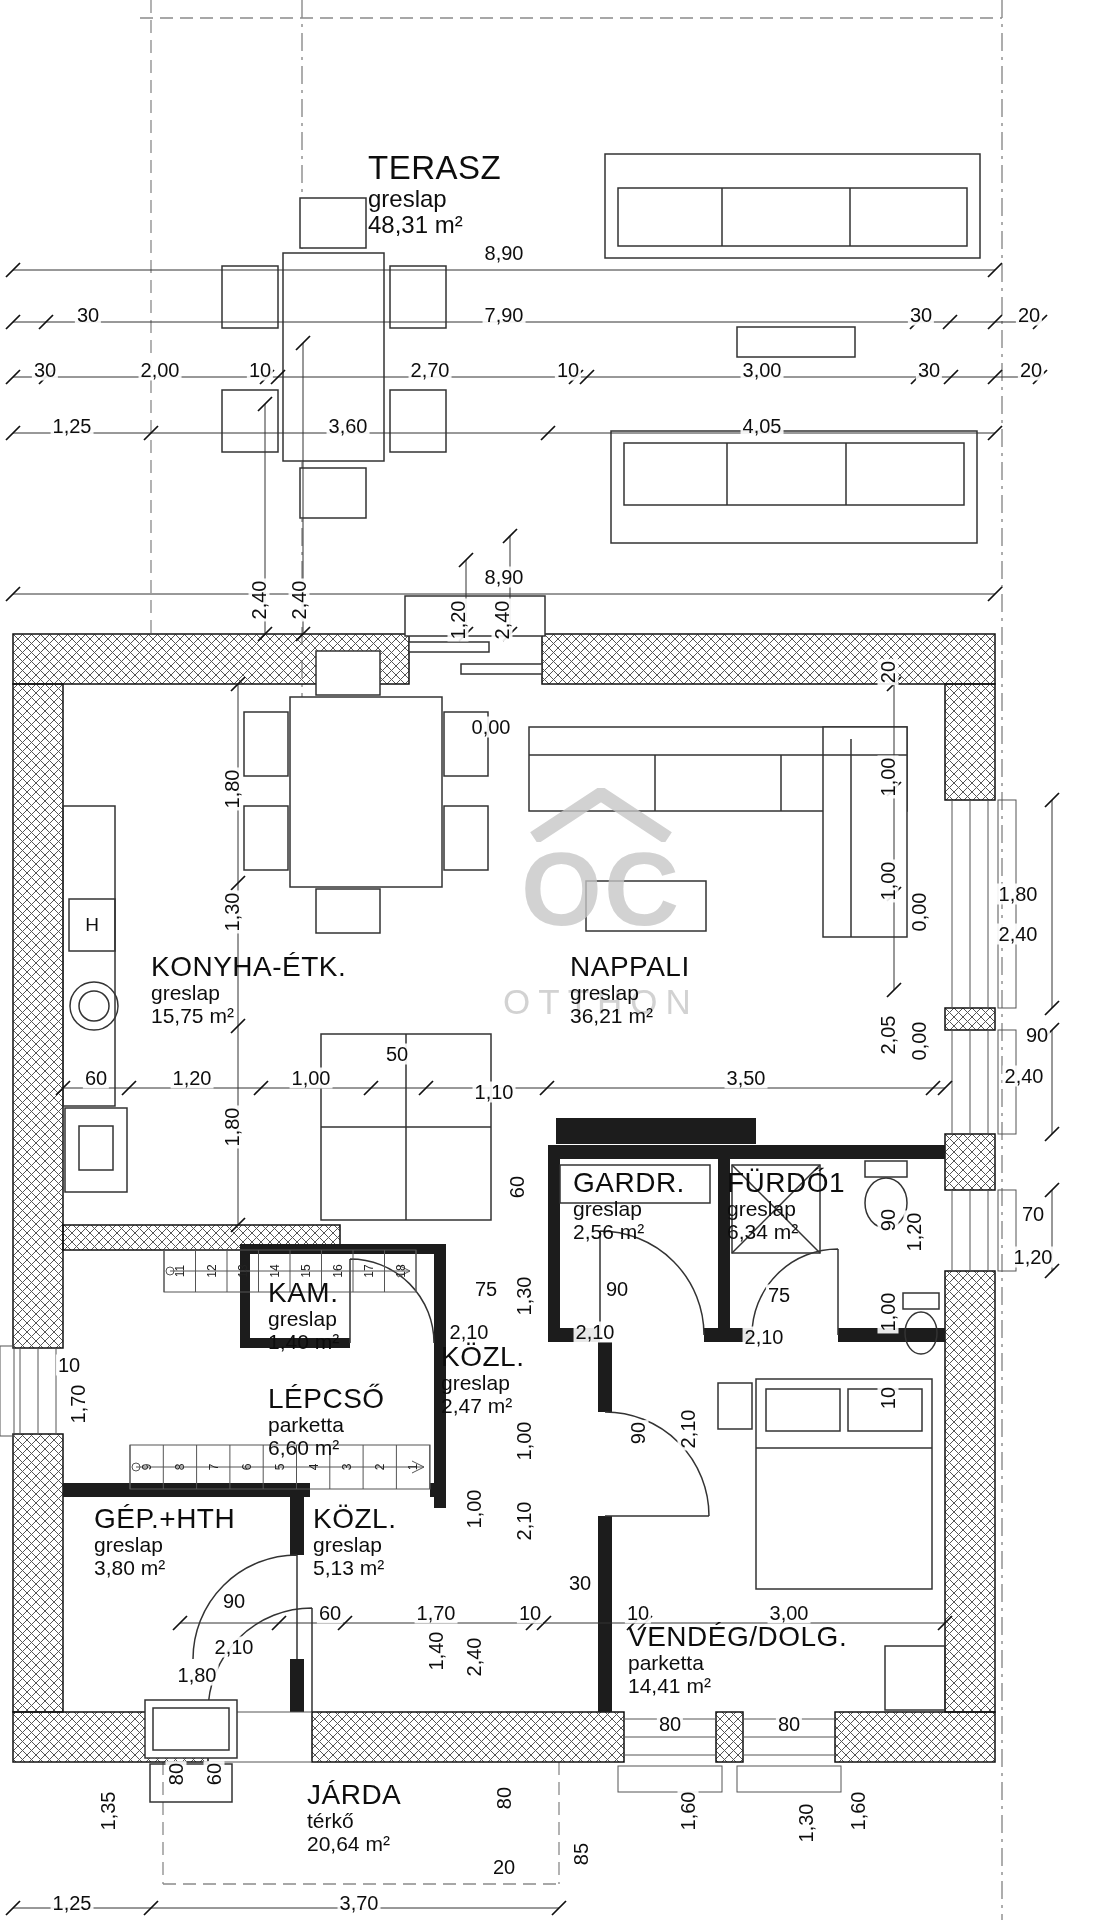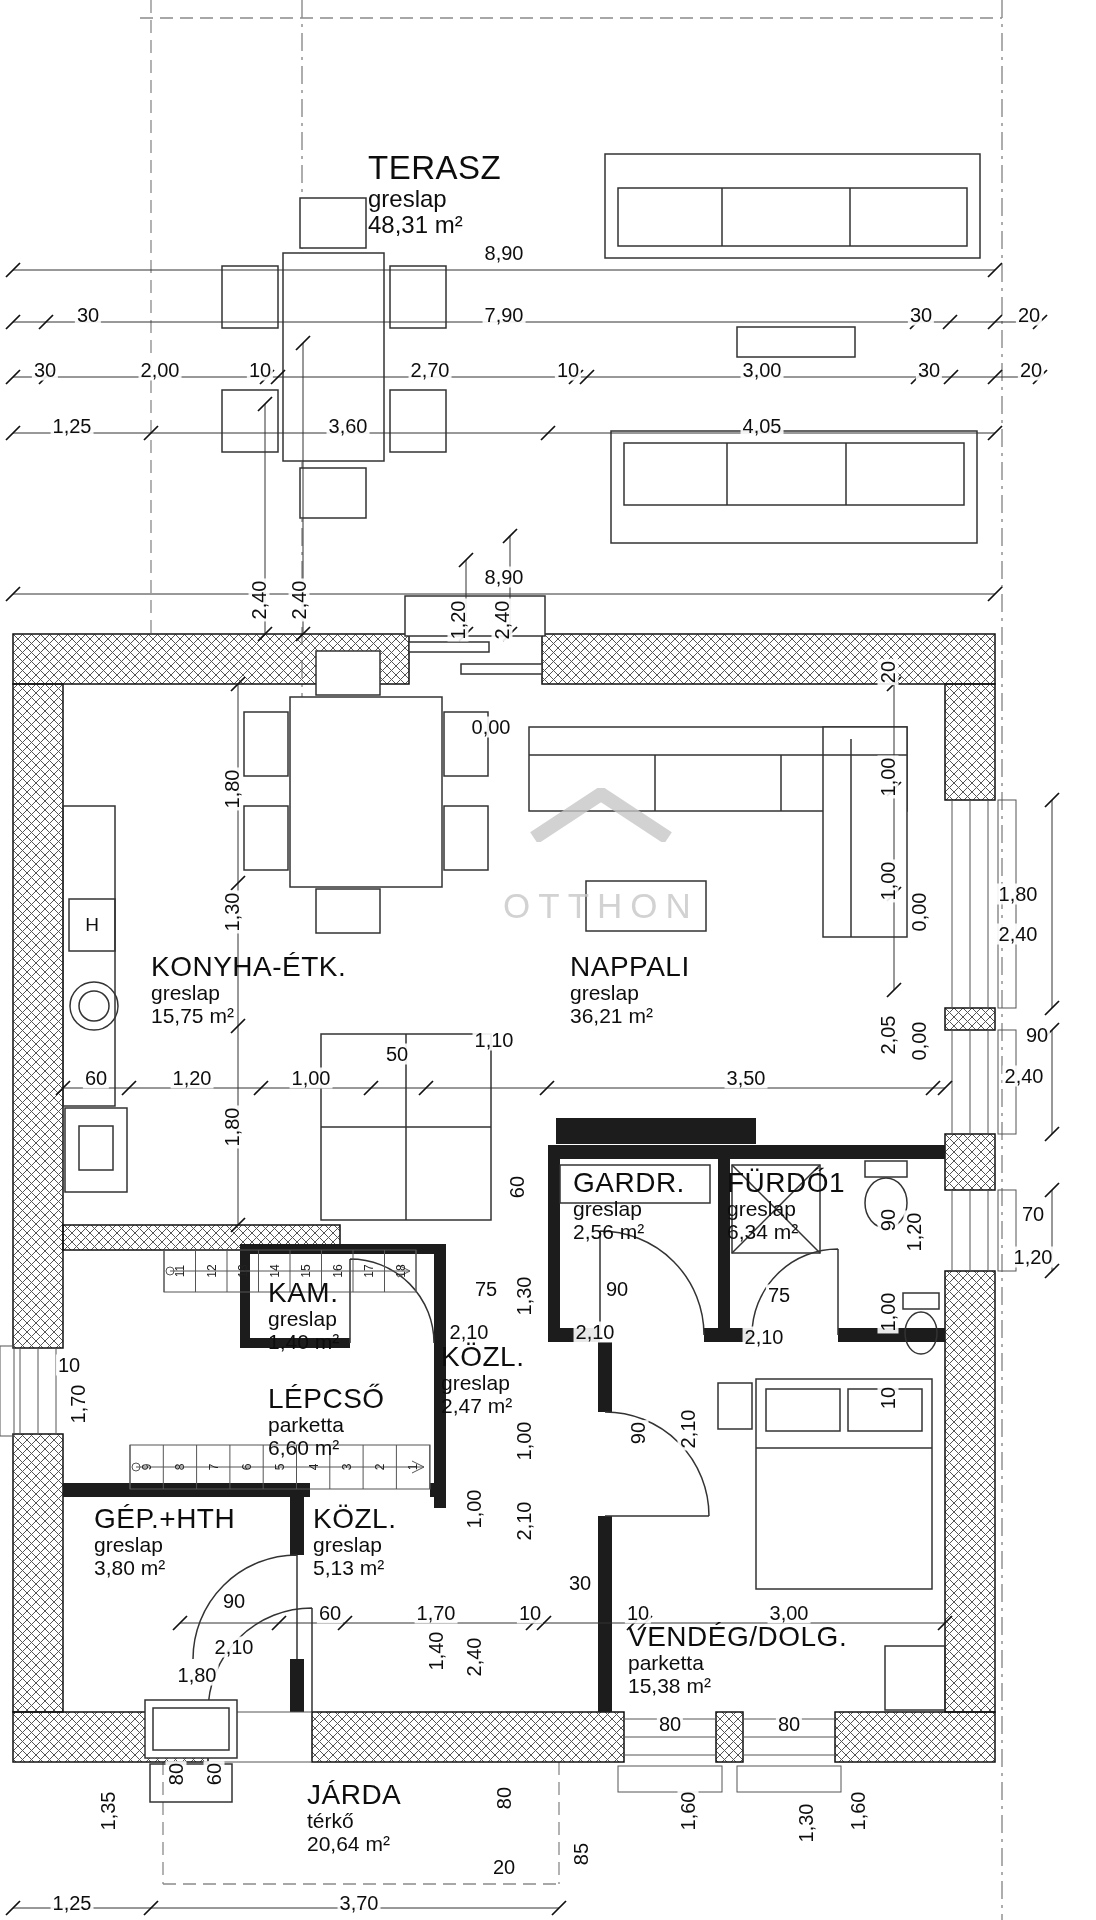--- a/index.html
+++ b/index.html
@@ -291,20 +291,21 @@
         <path d="M 887 796 L 901 782" class="tick"></path>
         <path d="M 887 901 L 901 887" class="tick"></path>
         <path d="M 887 997 L 901 983" class="tick"></path>
       </g>
   </svg>
 
   <div class="watermark">
     <svg class="wm-roof" width="150" height="54">
       <polyline points="8,50 75,6 142,50" fill="none" stroke="#c6c6c6" stroke-width="14"></polyline>
     </svg>
+    <div class="wm-mono">OC</div>
     <div class="wm-gap"></div>
     <div class="wm-line">OTTHON</div>
   </div>
 
   <div class="layer" id="treads-layer">
       <span class="tread" style="left: 180px; top: 1271px;">11</span>
       <span class="tread" style="left: 211.5px; top: 1271px;">12</span>
       <span class="tread" style="left: 243px; top: 1271px;">13</span>
       <span class="tread" style="left: 274.5px; top: 1271px;">14</span>
       <span class="tread" style="left: 306px; top: 1271px;">15</span>
@@ -353,21 +354,21 @@
       <span class="dim" style="left: 1018px; top: 894px;">1,80</span>
       <span class="dim" style="left: 1018px; top: 934px;">2,40</span>
       <span class="dim rot" style="left: 888px; top: 1035px;">2,05</span>
       <span class="dim rot" style="left: 919px; top: 1041px;">0,00</span>
       <span class="dim" style="left: 1037px; top: 1035px;">90</span>
       <span class="dim" style="left: 1024px; top: 1076px;">2,40</span>
       <span class="dim" style="left: 96px; top: 1078px;">60</span>
       <span class="dim" style="left: 192px; top: 1078px;">1,20</span>
       <span class="dim" style="left: 311px; top: 1078px;">1,00</span>
       <span class="dim" style="left: 397px; top: 1054px;">50</span>
-      <span class="dim" style="left: 494px; top: 1040px; text-align: right;">1,10</span>
+      <span class="dim" style="left: 494px; top: 1092px; text-align: right;">1,10</span>
       <span class="dim" style="left: 746px; top: 1078px;">3,50</span>
       <span class="dim rot" style="left: 232px; top: 1127px;">1,80</span>
       <span class="dim rot" style="left: 517px; top: 1187px;">60</span>
       <span class="dim" style="left: 486px; top: 1289px;">75</span>
       <span class="dim rot" style="left: 524px; top: 1296px;">1,30</span>
       <span class="dim" style="left: 617px; top: 1289px;">90</span>
       <span class="dim" style="left: 779px; top: 1295px;">75</span>
       <span class="dim rot" style="left: 888px; top: 1220px;">90</span>
       <span class="dim rot" style="left: 914px; top: 1232px;">1,20</span>
       <span class="dim" style="left: 1033px; top: 1214px;">70</span>
@@ -456,21 +457,21 @@
         <div class="room-sub">3,80 m²</div>
       </div>
       <div class="room-label" style="left: 313px; top: 1504px;">
         <div class="room-name">KÖZL.</div>
         <div class="room-sub">greslap</div>
         <div class="room-sub">5,13 m²</div>
       </div>
       <div class="room-label" style="left: 628px; top: 1622px;">
         <div class="room-name">VENDÉG/DOLG.</div>
         <div class="room-sub">parketta</div>
-        <div class="room-sub">15,38 m²</div>
+        <div class="room-sub">14,41 m²</div>
       </div>
       <div class="room-label" style="left: 307px; top: 1780px;">
         <div class="room-name">JÁRDA</div>
         <div class="room-sub">térkő</div>
         <div class="room-sub">20,64 m²</div>
       </div>
     </div>
 
   <span class="hob" style="left:92px;top:925px;">H</span>
 </div>

